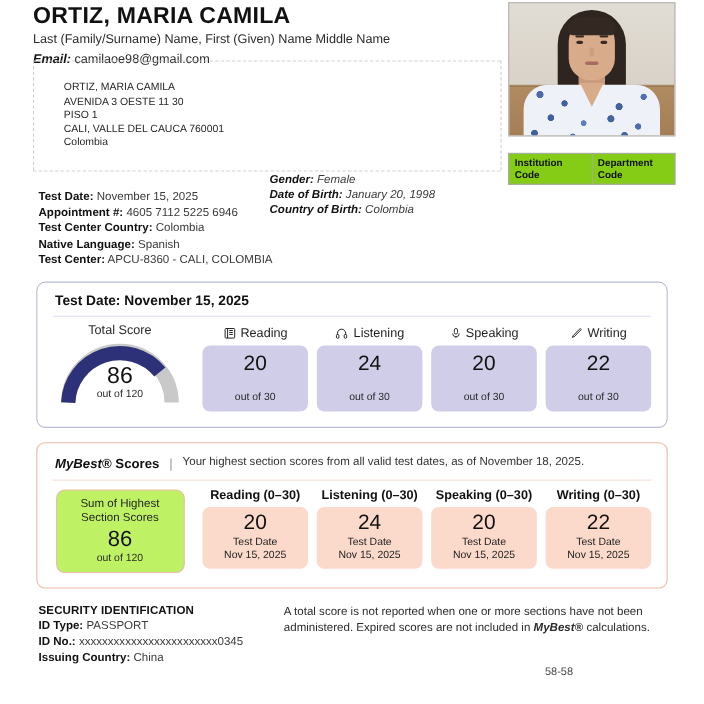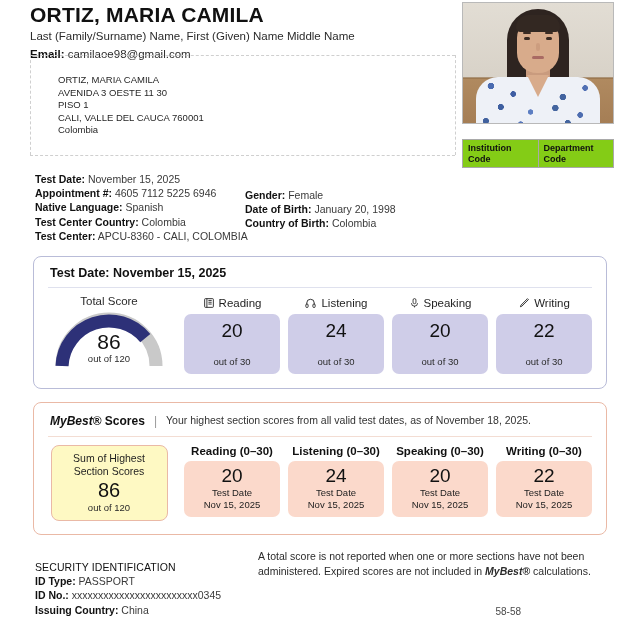--- a/index.html
+++ b/index.html
@@ -15,21 +15,21 @@
   .page { position: relative; width: 543px; height: 640px; }
 
   
   .header { position: absolute; left: 30px; top: 0px; width: 425px; }
   .cand-name {
     font-size: 21px; font-weight: bold; letter-spacing: .2px;
     line-height: 26px; margin: 0; padding-top: 2px; color: #111;
   }
   .name-legend { font-size: 11.5px; line-height: 15px; color: #2b2b2b; margin-top: 1px; }
   .email-line { font-size: 11.5px; line-height: 15px; margin-top: 3px; color: #2b2b2b; }
-  .email-line b { color: #111; }
+  .email-line b { color: #111; font-style: italic; }
 
   .dotted-sep {
     position: absolute; left: 30px; top: 55px; width: 425px;
     border-top: 1px dashed #cfcfcf;
   }
   .dotted-left {
     position: absolute; left: 30px; top: 55px; width: 0;
     height: 100px; border-left: 1px dashed #cfcfcf;
   }
   .dotted-right {
@@ -96,21 +96,21 @@
   
   .code-boxes {
     position: absolute; left: 462px; top: 139px; width: 152px; height: 29px;
     display: flex; border: 1px solid #a9a9a9; background: #84cc16;
   }
   .code-cell { flex: 1; padding: 3px 5px 0 5px; font-size: 9px; font-weight: bold; line-height: 11px; color: #111; }
   .code-cell + .code-cell { border-left: 1px solid #a9a9a9; }
 
   
   .details-left { position: absolute; left: 35px; top: 172px; font-size: 10.5px; line-height: 14.2px; }
-  .details-right { position: absolute; left: 245px; top: 188px; font-size: 10.5px; line-height: 14.2px; }
+  .details-right { position: absolute; left: 245px; top: 156px; font-size: 10.5px; line-height: 14.2px; font-style: italic; }
   .det-row { white-space: nowrap; color: #3a3a3a; }
   .det-row b { color: #111; font-weight: bold; }
 
   
   .panel-scores {
     position: absolute; left: 33px; top: 256px; width: 574px; height: 133px;
     border: 1px solid #b9bcd8; border-radius: 8px; background: #fff;
   }
   .panel-title { font-size: 12.5px; font-weight: bold; color: #111; padding: 9px 0 7px 16px; }
   .panel-rule { height: 1px; background: #dfe1ee; margin: 0 14px; }
@@ -152,36 +152,36 @@
   .best-title i { font-style: italic; font-weight: bold; }
   .best-title b { font-weight: bold; }
   .best-pipe { margin: 0 9px; color: #999; font-size: 12px; }
   .best-desc { font-size: 10.5px; color: #333; }
   .panel-rule-b { height: 1px; background: #f3ddd3; margin: 0 14px; }
 
   .best-row { display: flex; align-items: flex-start; padding: 8px 0 0 0; }
   .sum-block { width: 150px; display: flex; justify-content: center; }
   .sum-card {
     width: 117px; border: 1px solid #eab9a6; border-radius: 8px;
-    text-align: center; padding: 6px 4px 7px 4px; background: #fef9c3;
+    text-align: center; padding: 6px 4px 7px 4px; background: #bef264;
   }
   .sum-label { font-size: 10.5px; line-height: 13px; color: #1f1f1f; }
   .sum-num { font-size: 20px; line-height: 23px; color: #111; margin-top: 1px; }
   .sum-out { font-size: 9.5px; color: #2a2a2a; }
 
   .best-list { display: flex; flex: 1; gap: 8px; padding-right: 14px; }
   .best-item { flex: 1; text-align: center; }
   .best-sec-head { font-size: 11.5px; font-weight: bold; color: #111; margin-bottom: 4px; }
   .best-card { background: #fbd9cb; border-radius: 7px; padding: 4px 0 6px 0; }
   .best-score { font-size: 19px; line-height: 22px; color: #111; }
   .best-td { font-size: 9.5px; color: #222; line-height: 12px; }
 
   
   .sec-id { position: absolute; left: 35px; top: 548px; font-size: 10.5px; line-height: 14.2px; }
-  .sec-id .hdr { font-weight: normal; color: #111; letter-spacing: .1px; margin-top: 12px; }
+  .sec-id .hdr { font-weight: bold; color: #111; letter-spacing: .1px; }
   .sec-id .row { white-space: nowrap; color: #3a3a3a; }
   .sec-id .row b { color: #111; }
 
   .disclaimer {
     position: absolute; left: 258px; top: 549px; width: 352px;
     font-size: 10.5px; line-height: 14.5px; color: #2b2b2b;
   }
   .disclaimer i { font-style: italic; font-weight: bold; }
   .disclaimer b { font-weight: bold; }
 
@@ -248,26 +248,26 @@
   <div class="details-left">
     <div class="det-row">
       <b>Test Date:</b>
       <span>November 15, 2025</span>
     </div>
     <div class="det-row">
       <b>Appointment #:</b>
       <span>4605 7112 5225 6946</span>
     </div>
     <div class="det-row">
+      <b>Test Center Country:</b>
+      <span>Colombia</span>
+    </div>
+    <div class="det-row">
       <b>Native Language:</b>
       <span>Spanish</span>
-    </div>
-    <div class="det-row">
-      <b>Test Center Country:</b>
-      <span>Colombia</span>
     </div>
     <div class="det-row">
       <b>Test Center:</b>
       <span>APCU-8360 - CALI, COLOMBIA</span>
     </div>
   </div>
 
   <div class="details-right">
     <div class="det-row">
       <b>Gender:</b>

